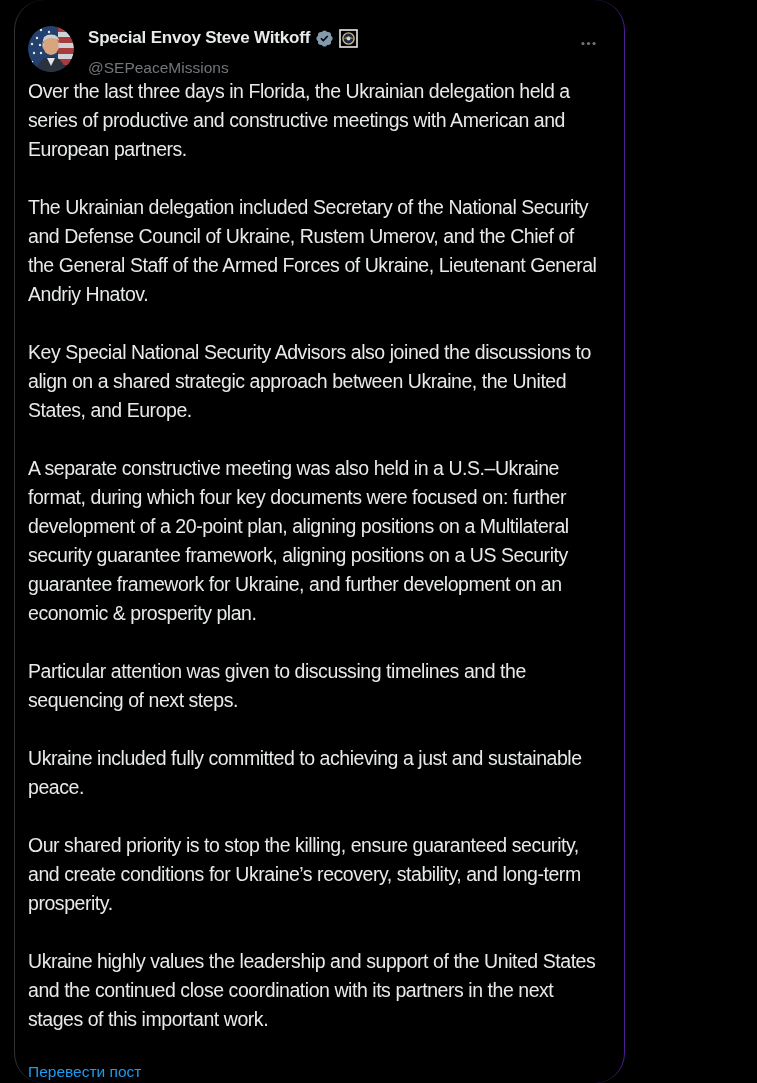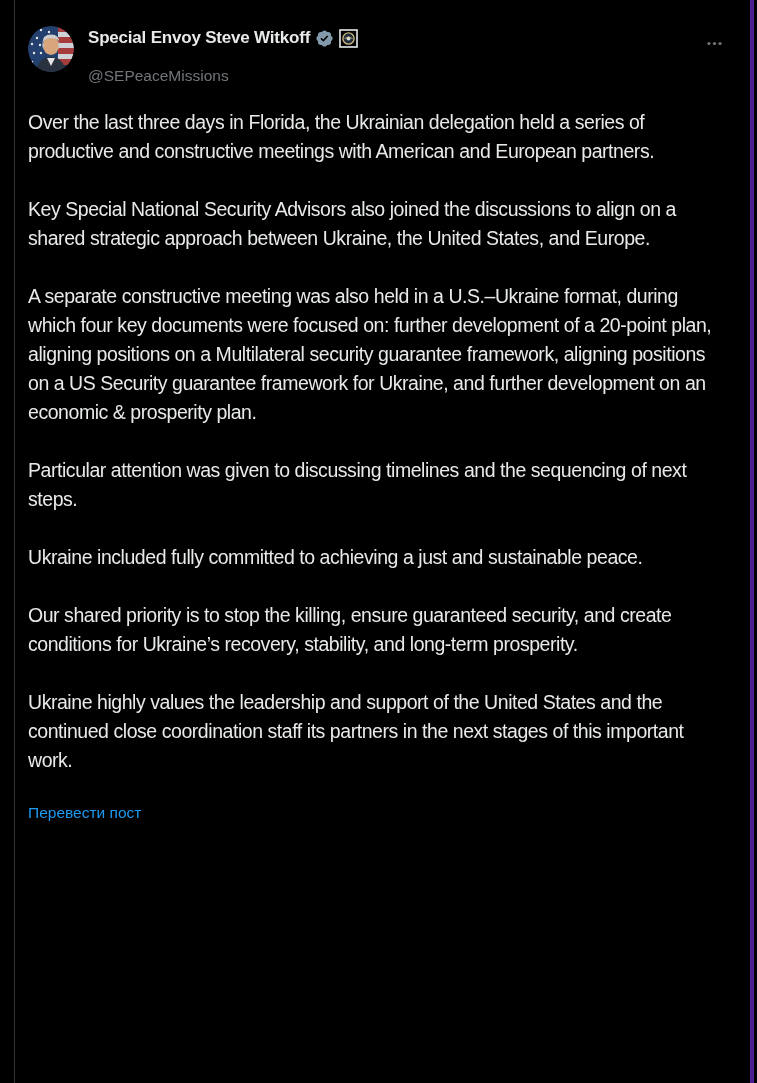--- a/index.html
+++ b/index.html
@@ -4,26 +4,27 @@
 <style>
   * { margin: 0; padding: 0; box-sizing: border-box; }
   html, body {
     width: 757px; height: 1083px;
     background: #000000;
     overflow: hidden;
     font-family: "Liberation Sans", "DejaVu Sans", sans-serif;
   }
   .column {
     margin-left: 14px;
-    width: 740px;
+    width: 611px;
     height: 1083px;
     border-left: 1px solid #2f3336;
-    border-right: 4px solid #4c1d95;
+    border-right: 1px solid #4c1d95;
     background: #000000;
     overflow: hidden;
+    border-radius: 30px;
   }
   .tweet {
     padding: 26px 24px 0 13px;
   }
   .tweet-header {
     display: flex;
     align-items: flex-start;
     position: relative;
   }
   .avatar {
@@ -48,33 +49,32 @@
     font-size: 17px;
     font-weight: 700;
     letter-spacing: -0.2px;
     white-space: nowrap;
     cursor: pointer;
   }
   .badge { display: inline-flex; cursor: pointer; }
   .handle {
     color: #71767b;
     font-size: 15.5px;
-    margin-top: 19px;
+    margin-top: 11px;
     cursor: pointer;
   }
   .more-btn {
     position: absolute;
     right: 0; top: 6px;
     background: none;
     border: none;
     cursor: pointer;
     padding: 2px;
   }
   .post-body {
-    margin-top: 23px;
   }
   .post-body p.post-paragraph {
     color: #e7e9ea;
     font-size: 19.5px;
     line-height: 29px;
     letter-spacing: -0.45px;
     margin-bottom: 29px;
     font-weight: 400;
   }
   .translate-link {
@@ -156,24 +156,25 @@
         <svg width="19" height="19" viewBox="0 0 24 24">
           <circle cx="5" cy="12" r="2" fill="#71767b"></circle>
           <circle cx="12" cy="12" r="2" fill="#71767b"></circle>
           <circle cx="19" cy="12" r="2" fill="#71767b"></circle>
         </svg>
       </button>
     </header>
 
     <div class="post-body">
         <p class="post-paragraph">Over the last three days in Florida, the Ukrainian delegation held a series of productive and constructive meetings with American and European partners.</p>
+        <p class="post-paragraph">The Ukrainian delegation included Secretary of the National Security and Defense Council of Ukraine, Rustem Umerov, and the Chief of the General Staff of the Armed Forces of Ukraine, Lieutenant General Andriy Hnatov.</p>
         <p class="post-paragraph">Key Special National Security Advisors also joined the discussions to align on a shared strategic approach between Ukraine, the United States, and Europe.</p>
         <p class="post-paragraph">A separate constructive meeting was also held in a U.S.–Ukraine format, during which four key documents were focused on: further development of a 20-point plan, aligning positions on a Multilateral security guarantee framework, aligning positions on a US Security guarantee framework for Ukraine, and further development on an economic &amp; prosperity plan.</p>
         <p class="post-paragraph">Particular attention was given to discussing timelines and the sequencing of next steps.</p>
         <p class="post-paragraph">Ukraine included fully committed to achieving a just and sustainable peace.</p>
         <p class="post-paragraph">Our shared priority is to stop the killing, ensure guaranteed security, and create conditions for Ukraine’s recovery, stability, and long-term prosperity.</p>
-        <p class="post-paragraph">Ukraine highly values the leadership and support of the United States and the continued close coordination staff its partners in the next stages of this important work.</p>
+        <p class="post-paragraph">Ukraine highly values the leadership and support of the United States and the continued close coordination with its partners in the next stages of this important work.</p>
       </div>
 
     <a class="translate-link" href="#">Перевести пост</a>
 
   </article>
 </div>
 
 </body></html>

